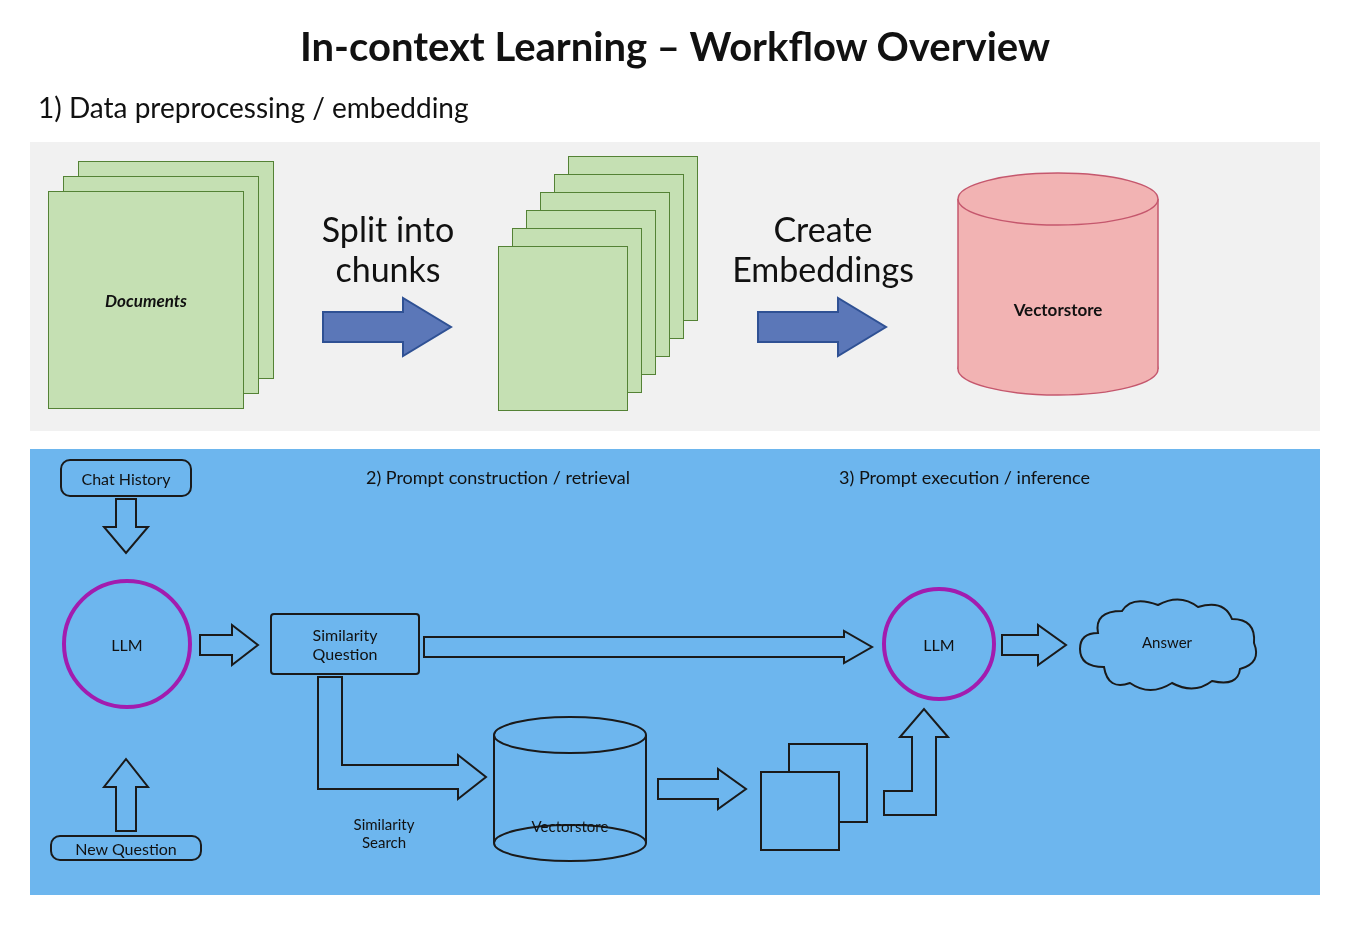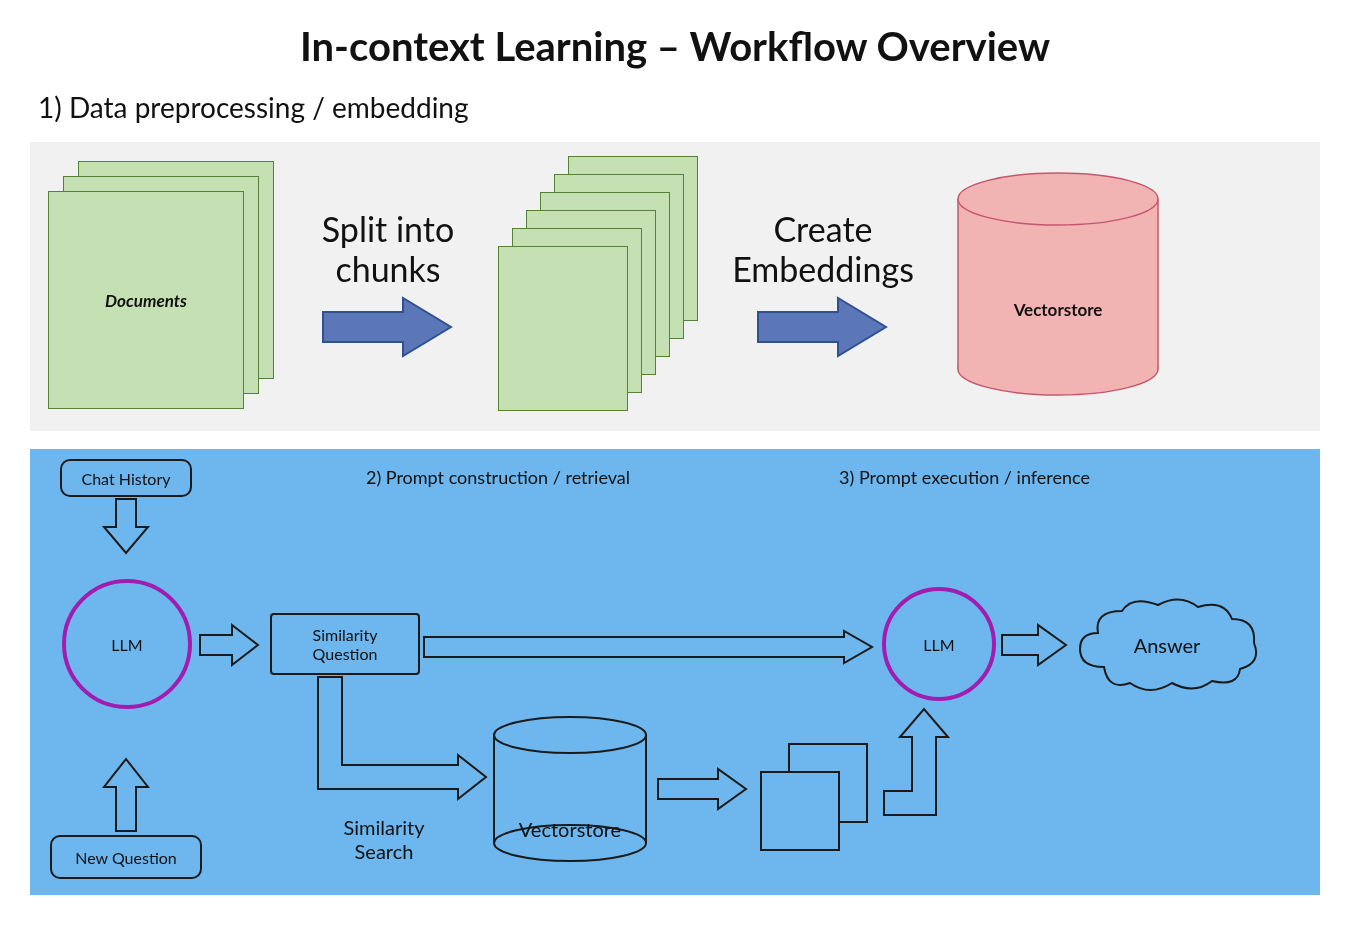--- a/index.html
+++ b/index.html
@@ -54,21 +54,21 @@
   .arrow-label { text-align:center; font-size:34px; line-height:1.15; margin-bottom:8px; }
   .arrow-col { width: 200px; display:flex; flex-direction:column; align-items:center; }
 
   .cyl-wrap { width: 220px; height: 250px; position: relative; display:flex; align-items:center; justify-content:center; }
   .cyl-label { position: absolute; font-weight:700; font-size:17px; top: 56%; left:0; width:100%; text-align:center; }
 
   
   .abs { position:absolute; }
   .box { border: 2px solid #1a1a1a; border-radius: 10px; text-align:center; display:flex; align-items:center; justify-content:center; font-size:16px; }
   .circ { border: 4px solid #a21caf; border-radius:50%; display:flex; align-items:center; justify-content:center; font-size:16px; }
-  .plain { font-size:20px; text-align:center; }
+  .plain { font-size:15px; text-align:center; }
   .section-title { font-size:18px; text-align:right; line-height:1.2; }
 
   svg { overflow: visible; }
 </style>
 </head>
 <body>
 
 <h1 class="title">In-context Learning – Workflow Overview</h1>
 
 <div class="subtitle">1) Data preprocessing / embedding</div>
@@ -129,21 +129,21 @@
 retrieval</div>
   <div class="abs section-title" style="left:720px; top:18px; width:340px;">3) Prompt execution /
 inference</div>
 
   <div class="abs box" style="left:30px; top:10px; width:132px; height:38px;">Chat History</div>
 
   <svg class="abs" style="left:74px; top:50px;" width="44" height="56">
     <polygon points="12,0 32,0 32,28 44,28 22,54 0,28 12,28" fill="none" stroke="#1a1a1a" stroke-width="2"></polygon>
   </svg>
 
-  <div class="abs box" style="left:20px; top:386px; width:152px; height:44px;">New Question</div>
+  <div class="abs box" style="left:20px; top:386px; width:152px; height:26px;">New Question</div>
 
   <svg class="abs" style="left:74px; top:310px;" width="44" height="74">
     <polygon points="22,0 44,28 32,28 32,72 12,72 12,28 0,28" fill="none" stroke="#1a1a1a" stroke-width="2"></polygon>
   </svg>
 
   <div class="abs circ" style="left:32px; top:130px; width:130px; height:130px;">LLM</div>
 
   <svg class="abs" style="left:170px; top:176px;" width="60" height="40">
     <polygon points="0,10 32,10 32,0 58,20 32,40 32,30 0,30" fill="none" stroke="#1a1a1a" stroke-width="2"></polygon>
   </svg>

